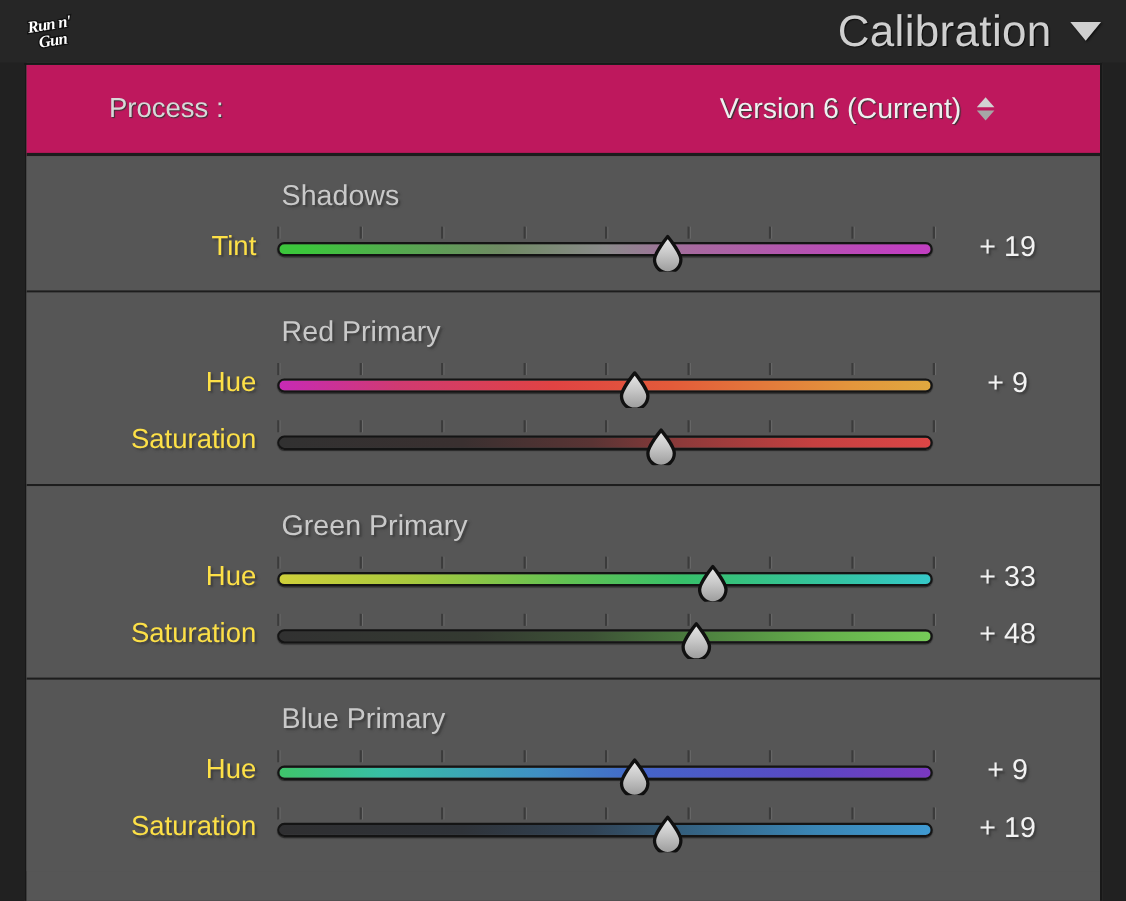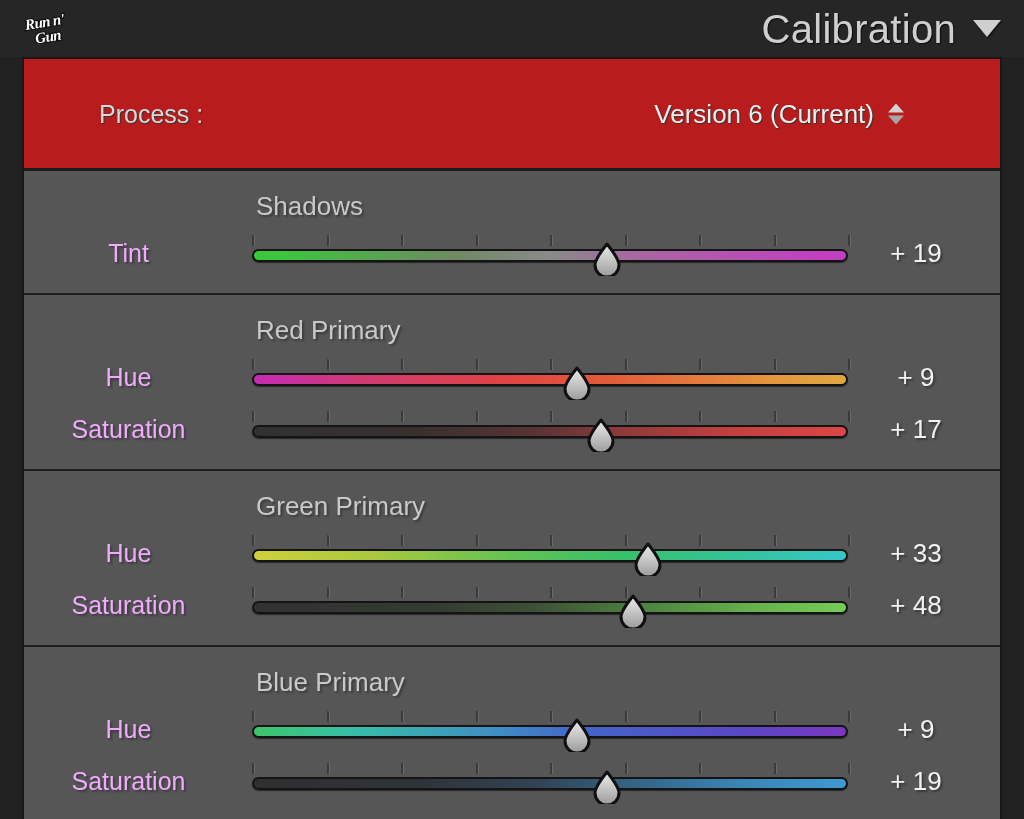--- a/index.html
+++ b/index.html
@@ -79,22 +79,22 @@
     border-bottom: none;
     background: #565656;
     height: 762px;
     box-sizing: border-box;
     overflow: hidden;
   }
 
   
   .process-row {
     position: relative;
-    height: 112px;
-    background: #b91c1c;
+    height: 83px;
+    background: #be185d;
     border-bottom: 3px solid #1c1c1c;
     box-sizing: border-box;
   }
   .process-label {
     position: absolute;
     left: 75px;
     top: 50%;
     transform: translateY(-50%);
     font-size: 25px;
     color: #d8d8d8;
@@ -159,25 +159,25 @@
   }
 
   .slider-row {
     position: relative;
     height: 52px;
   }
   .slider-label {
     position: absolute;
     left: 0;
     width: 209px;
-    text-align: center;
+    text-align: right;
     top: 50%;
     transform: translateY(-50%);
     font-size: 25px;
-    color: #f0abfc;
+    color: #fde047;
     text-shadow: 2px 2px 2px #3d3d3d;
     white-space: nowrap;
   }
 
   .slider-track-area {
     position: absolute;
     left: 228px;
     width: 596px;
     top: 0;
     height: 52px;
@@ -357,21 +357,20 @@
                     <linearGradient id="hg11" x1="0" y1="0" x2="0" y2="1">
                       <stop offset="0%" stop-color="#e9e9e9"></stop>
                       <stop offset="45%" stop-color="#c9c9c9"></stop>
                       <stop offset="100%" stop-color="#9a9a9a"></stop>
                     </linearGradient>
                   </defs>
                   <path d="M16 2 C16 2 28 17 28 23 A12 12 0 0 1 4 23 C4 17 16 2 16 2 Z" fill="url(#hg11)" stroke="#101010" stroke-width="3" stroke-linejoin="round"></path>
                 </svg>
               </div>
             </div>
-            <div class="slider-value">+ 17</div>
           </div>
         </div>
         <div class="group">
           <div class="group-title">Green Primary</div>
           <div class="slider-row">
             <div class="slider-label">Hue</div>
             <div class="slider-track-area">
               <div class="ticks">
                 <span class="tick" style="left: 0%;"></span>
                 <span class="tick" style="left: 12.5%;"></span>

